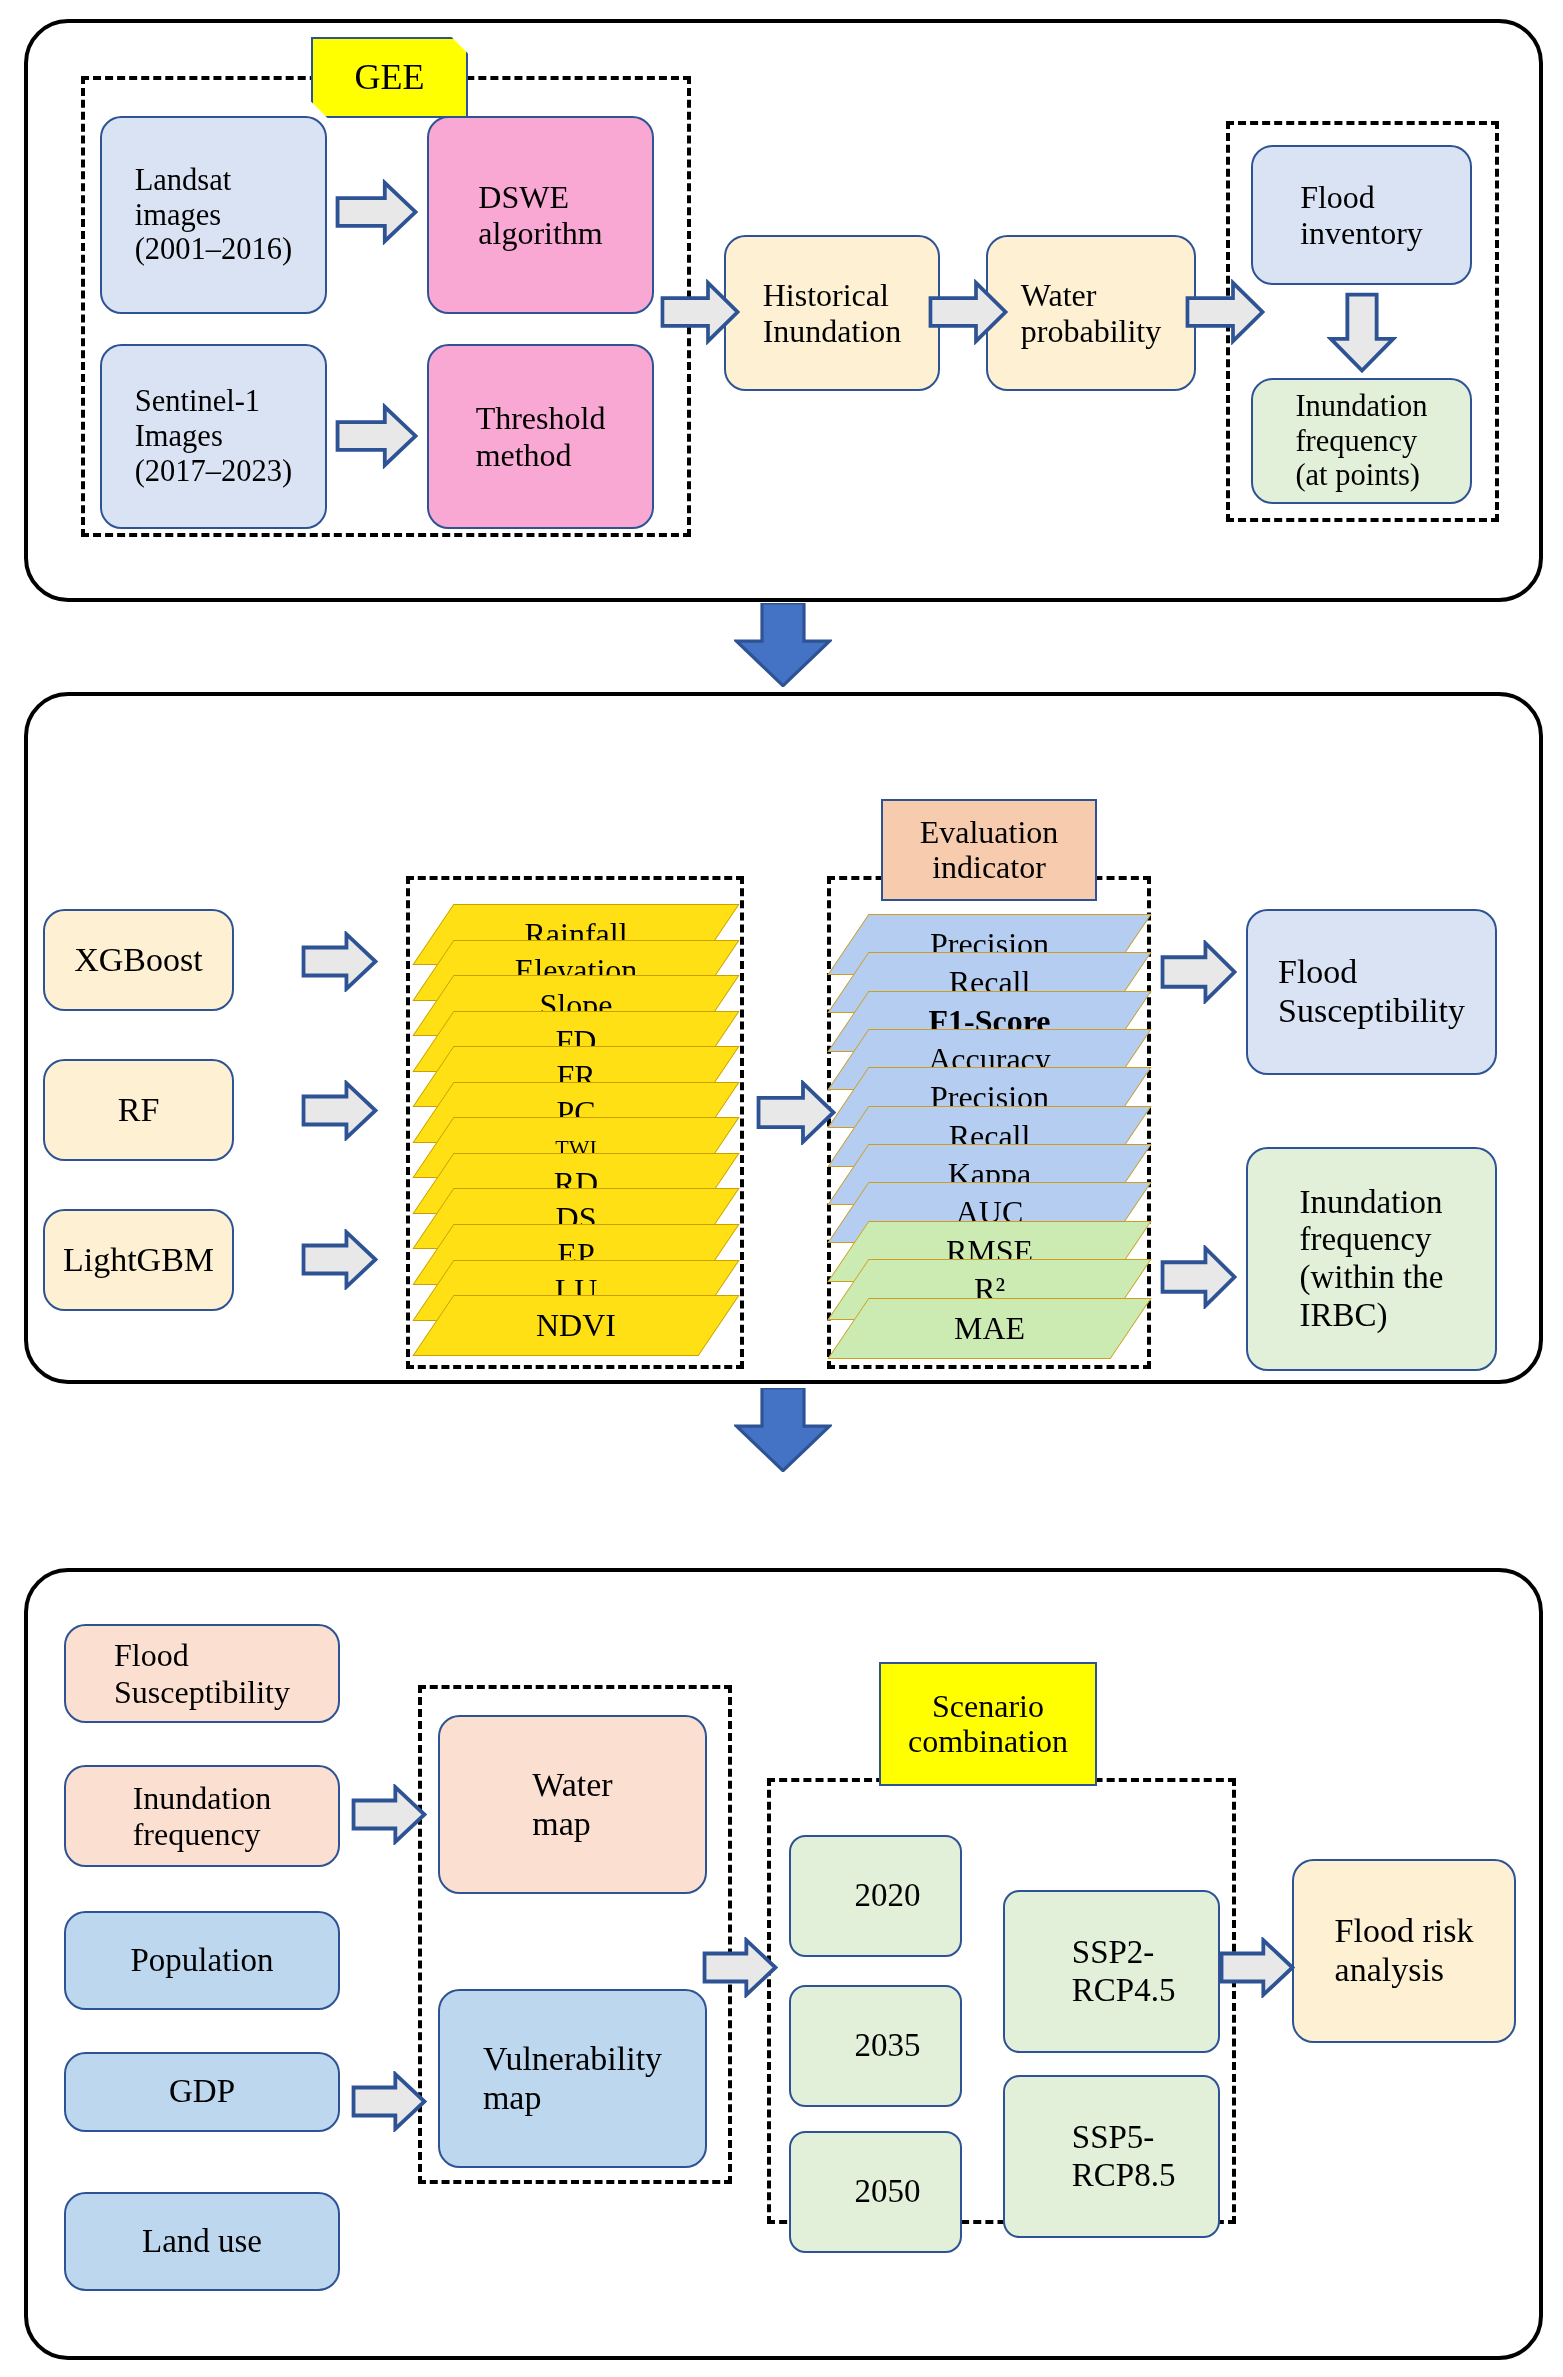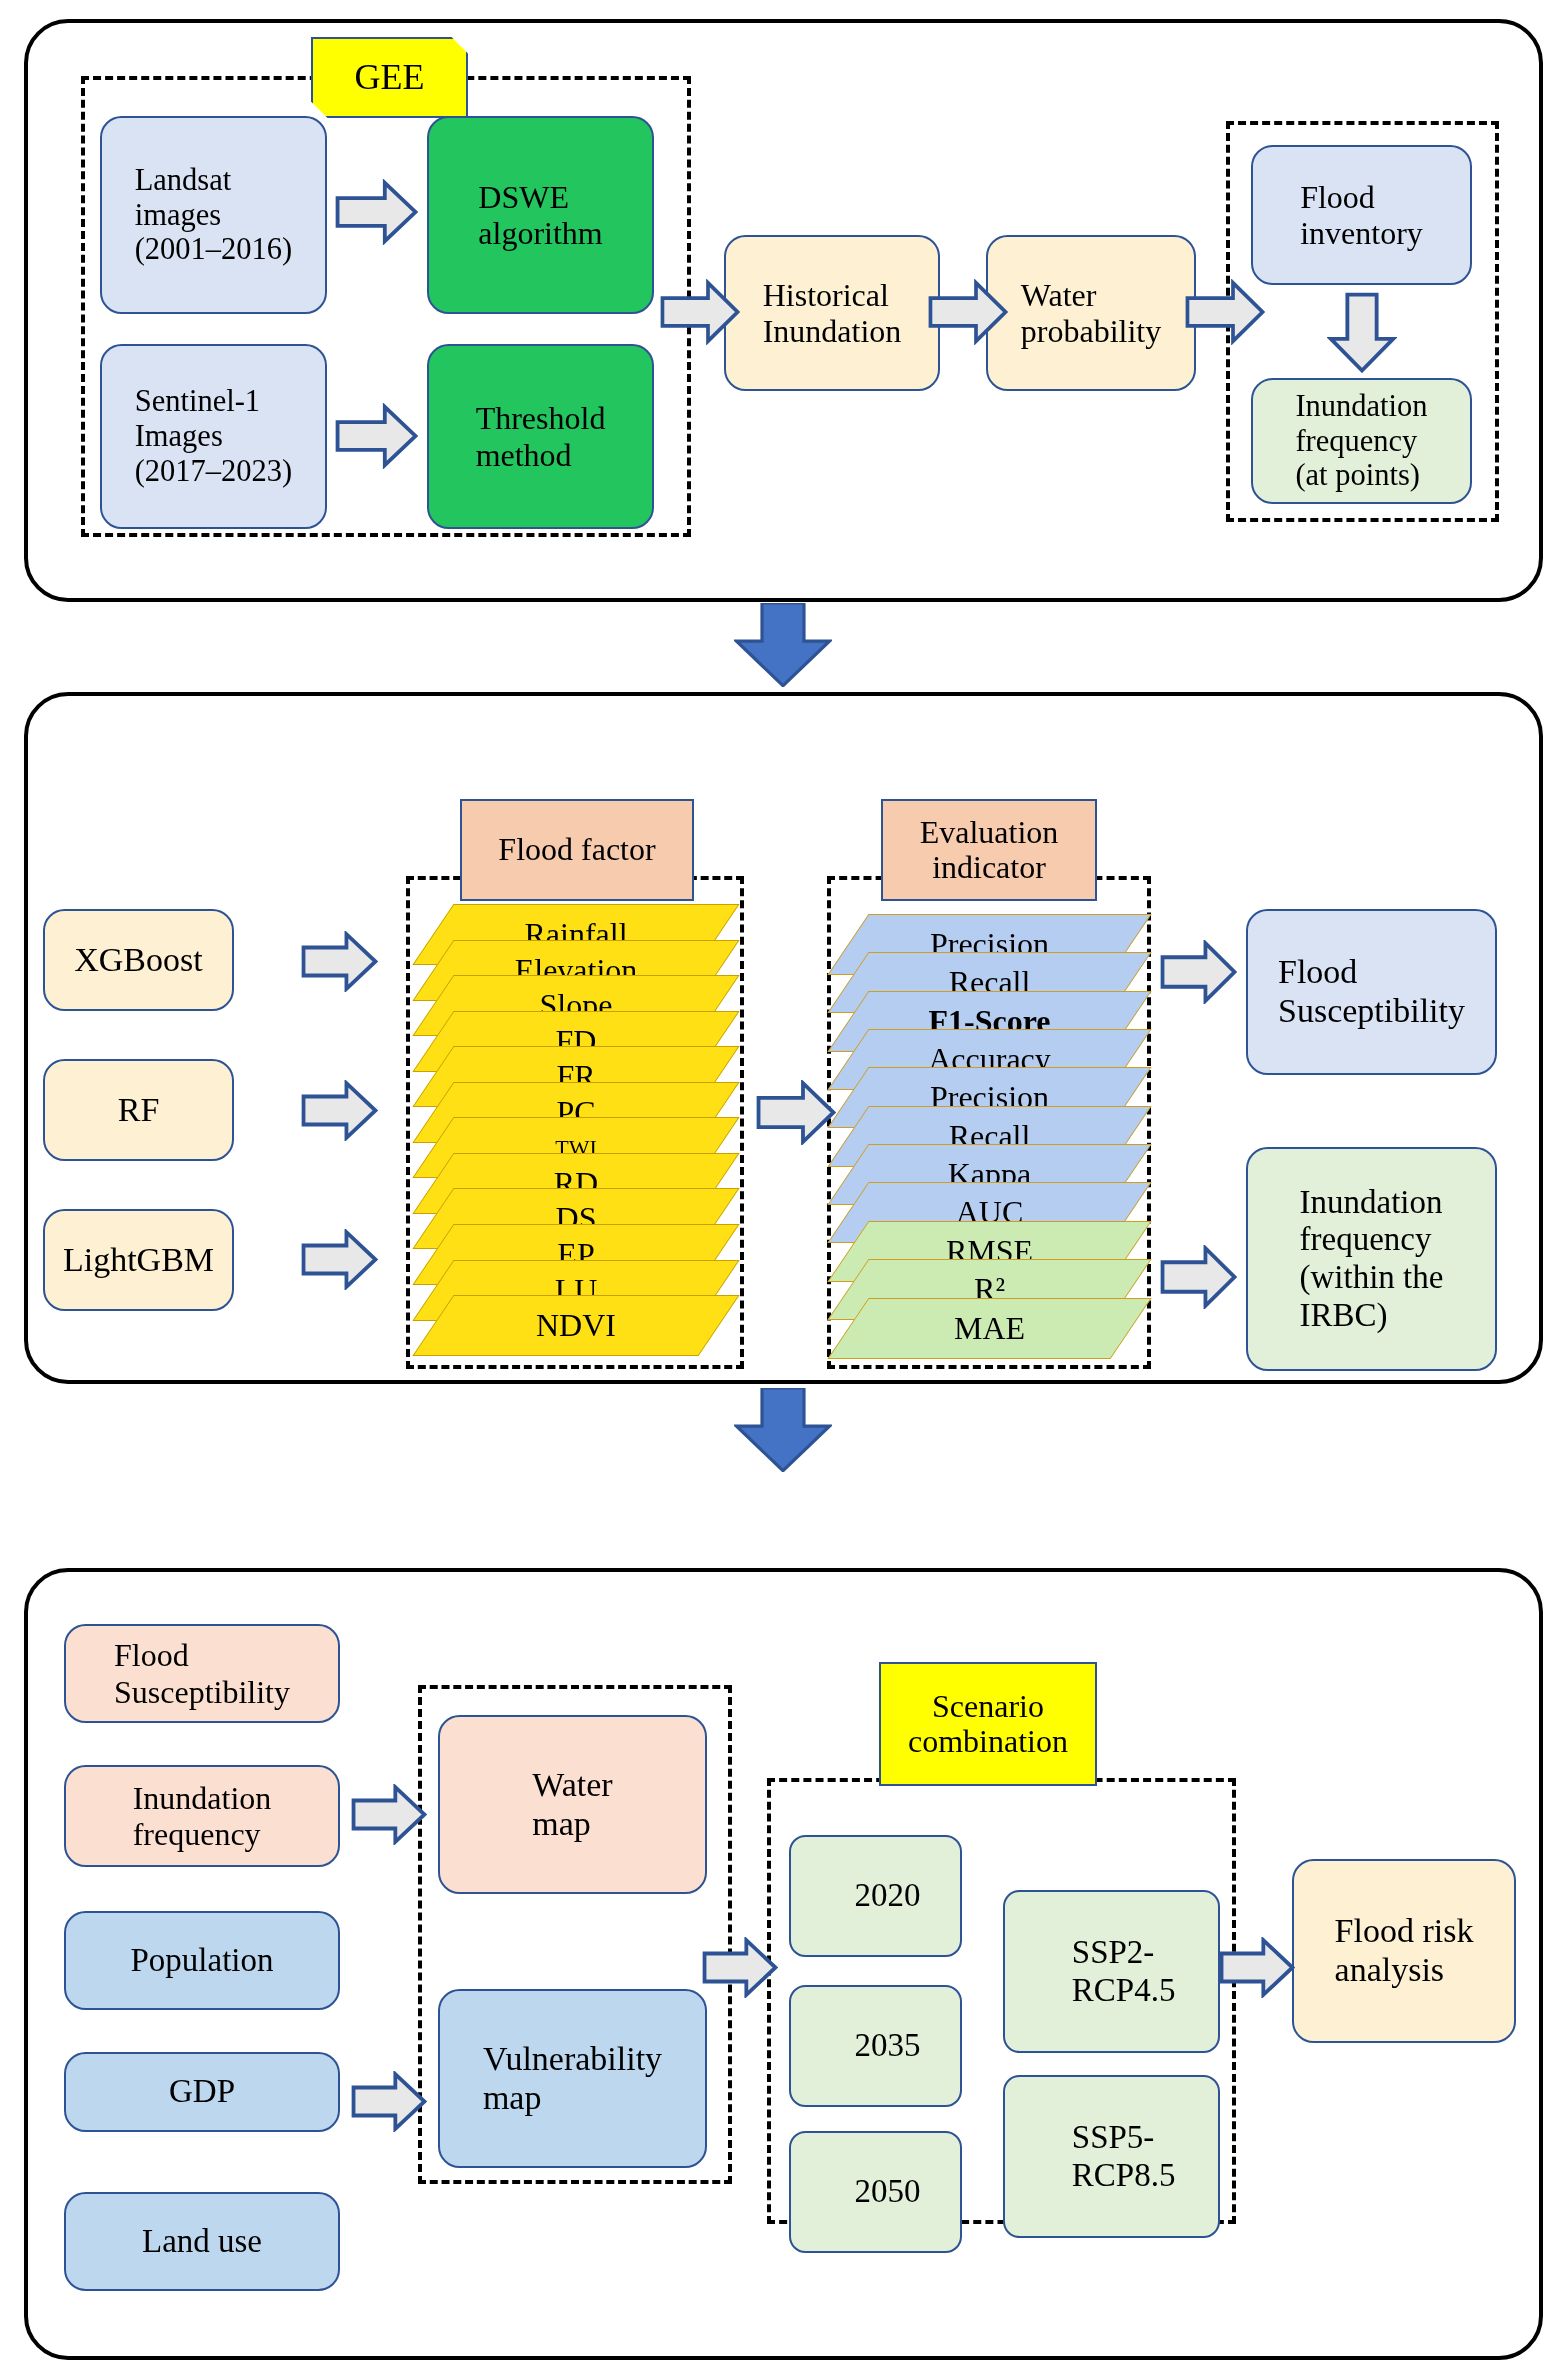--- a/index.html
+++ b/index.html
@@ -39,21 +39,21 @@
     align-items:center;
     justify-content:center;
     text-align:left;
     line-height:1.14;
     white-space:pre-line;
     padding:2.5px 3.8px;
   }
   .node.small-r{border-radius:16.5px;padding-left:28px;}
   
   .fill-blue     {background:#dae3f3;}
-  .fill-gray     {background:#22c55e;}
+  .fill-gray     {background:#f9a8d4;}
   .fill-cream    {background:#fdf0d3;}
   .fill-green    {background:#e2efd9;}
   .fill-peach    {background:#fbe0d2;}
   .fill-midblue  {background:#bdd7ee;}
   .fill-yellowbox{background:#ffff00;}
   .fill-salmon   {background:#f7cbad;}
 
   
   .tagbox{
     position:absolute;
@@ -213,21 +213,20 @@
   </div>
 
   <div class="node fill-cream t54" style="left:43px;top:1209px;width:191px;height:102px;">LightGBM</div>
   <div class="arrow-r" style="left:301px;top:1229px;width:77px;height:61px;">
     <svg viewBox="0 0 122 96" preserveAspectRatio="none">
       <polygon points="4,26 72,26 72,5 118,48 72,91 72,70 4,70" fill="#e8e8e8" stroke="#2e5395" stroke-width="6"></polygon>
     </svg>
   </div>
 
   <div class="dashed" style="left:406px;top:876px;width:338px;height:493px;"></div>
-  <div class="tagbox fill-salmon t50" style="left:460px;top:799px;width:234px;height:102px;">Flood factor</div>
 
   <div class="stack" id="stack-flood-factor" style="left:433px;top:904px;width:286px;height:452px;">
       <div class="layer" style="top: 0px; height: 61px; z-index: 1;">
         <div class="sheet yellow"></div>
         <div class="lbl" style="font-size: 32px;">Rainfall</div>
       </div>
       <div class="layer" style="top: 36px; height: 61px; z-index: 2;">
         <div class="sheet yellow"></div>
         <div class="lbl" style="font-size: 32px;">Elevation</div>
       </div>

